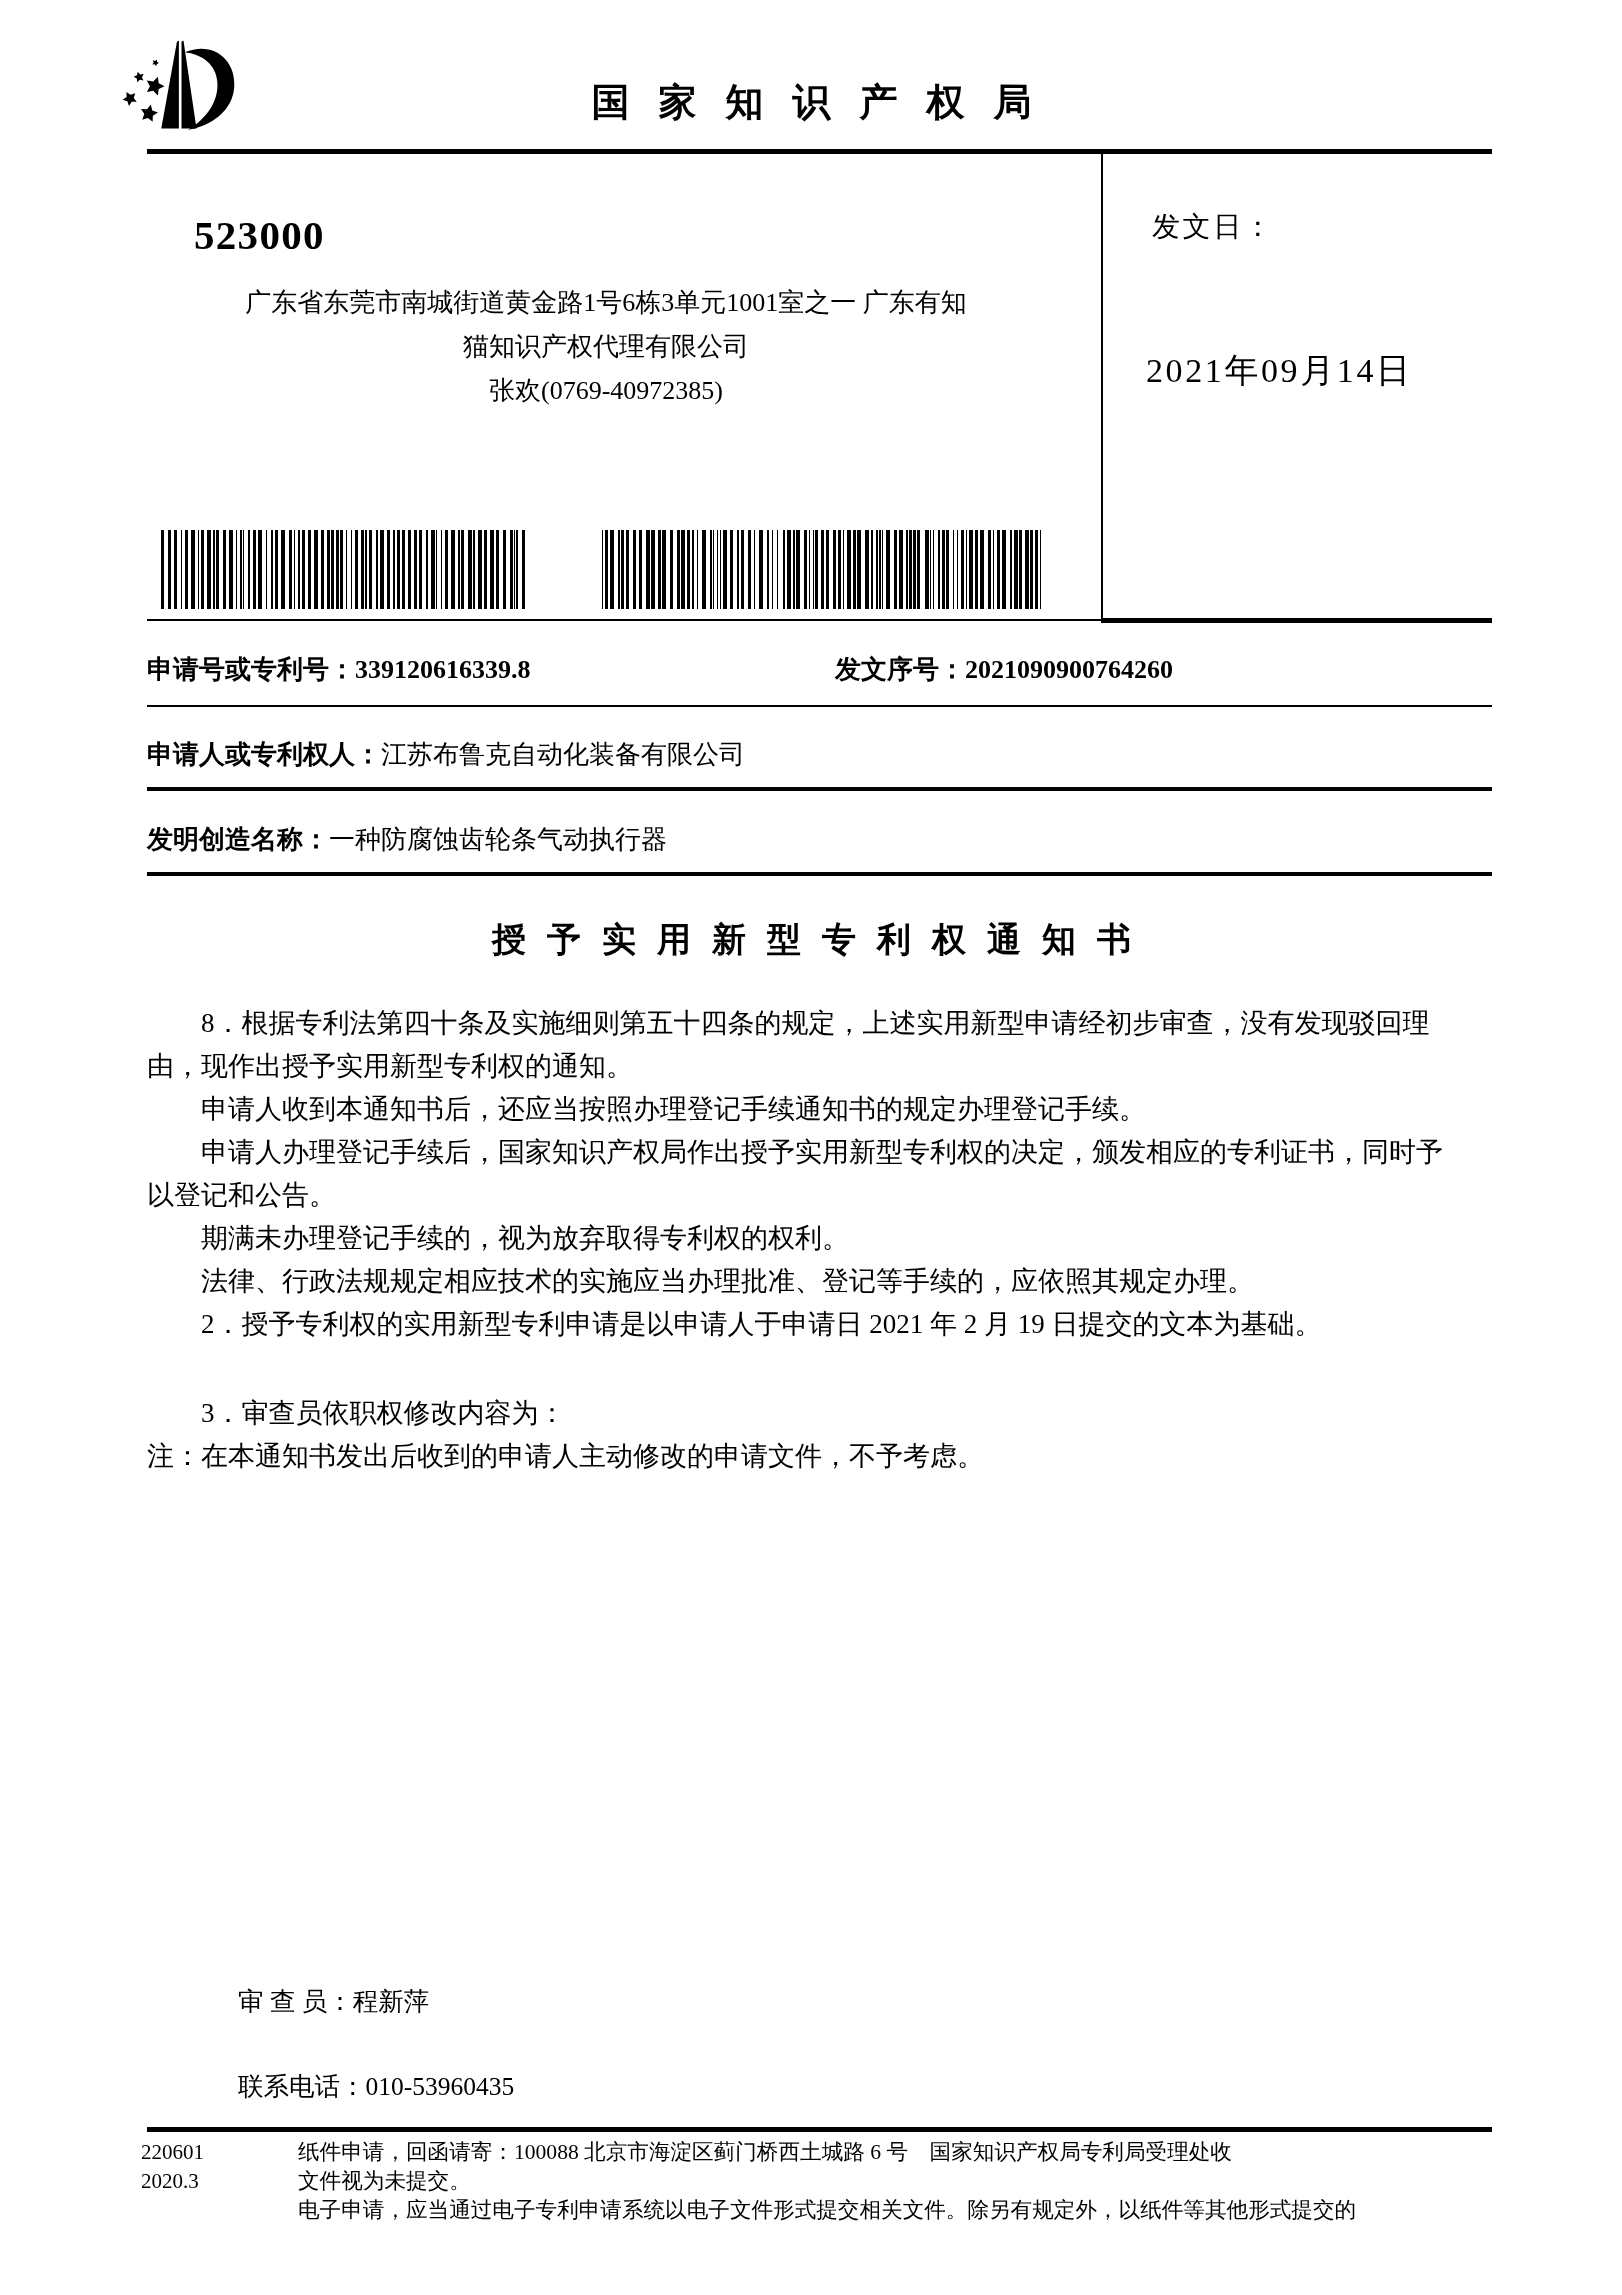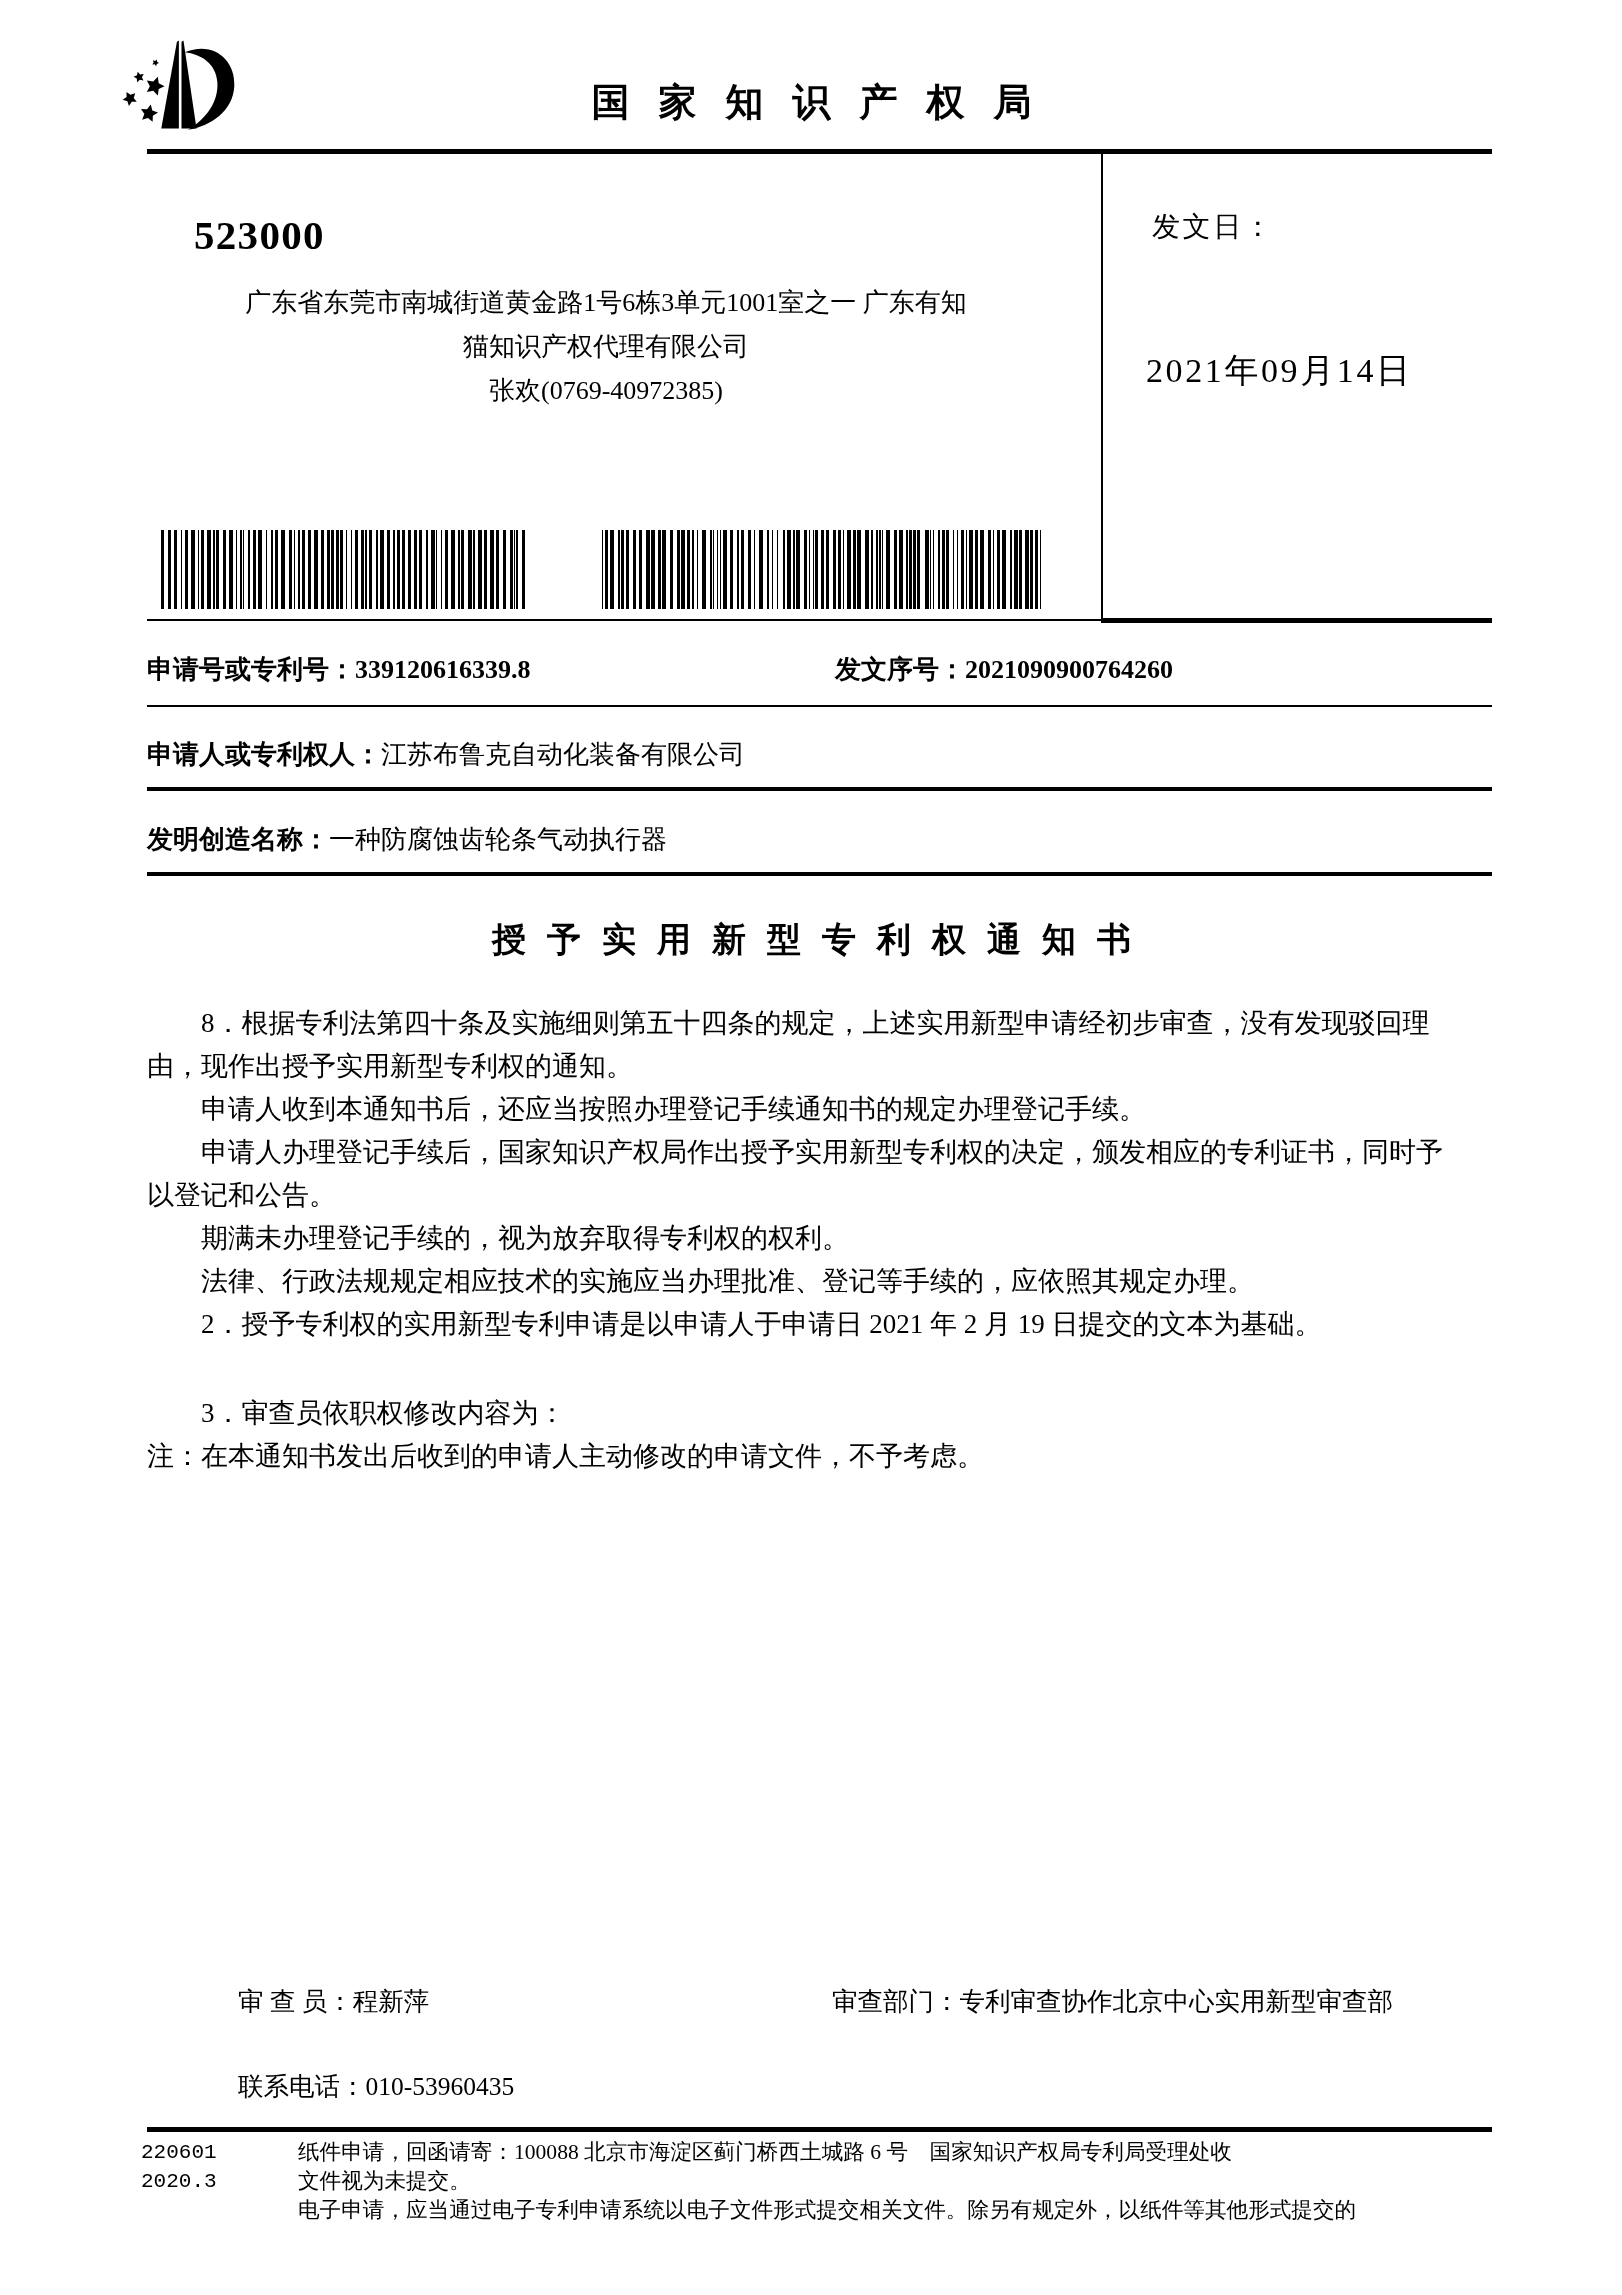--- a/index.html
+++ b/index.html
@@ -54,21 +54,21 @@
     font-size:27px; line-height:43px; text-align:left;
   }
   .body-text p.indent { text-indent:2em; }
   .body-text p.gap-lg { }
   .body-text p.gap-md { margin-top:46px; }
 
   
   .sig-row { position:absolute; font-size:25.5px; white-space:nowrap; }
 
   
-  .footer-code { position:absolute; left:141px; top:2138px; font-size:21px; line-height:29px;font-family:Liberation Mono, monospace; }
+  .footer-code { position:absolute; left:141px; top:2138px; font-size:21px; line-height:29px; }
   .footer-text { position:absolute; left:298px; top:2138px; width:1230px; font-size:21.6px; line-height:29px; }
 </style>
 </head>
 <body>
 
 <div class="page">
 
   <svg class="logo" viewBox="0 0 188 158" aria-hidden="true">
     <defs>
       <polygon id="star" points="0,-10 2.94,-4.05 9.51,-3.09 4.76,1.55 5.88,8.09 0,5 -5.88,8.09 -4.76,1.55 -9.51,-3.09 -2.94,-4.05"></polygon>
@@ -286,23 +286,20 @@
     <p class="indent">期满未办理登记手续的，视为放弃取得专利权的权利。</p>
     <p class="indent">法律、行政法规规定相应技术的实施应当办理批准、登记等手续的，应依照其规定办理。</p>
     <p class="indent gap-lg">2．授予专利权的实用新型专利申请是以申请人于申请日 2021 年 2 月 19 日提交的文本为基础。</p>
     <p class="indent gap-md">3．审查员依职权修改内容为：</p>
     <p>注：在本通知书发出后收到的申请人主动修改的申请文件，不予考虑。</p>
   </div>
 
   <div class="sig-row" style="left:238px; top:1984px;">
     <span>审 查 员：</span><span>程新萍</span>
   </div>
-  <div class="sig-row" style="left:832px; top:1984px;">
-    <span>审查部门：</span><span>专利审查协作北京中心实用新型审查部</span>
-  </div>
   <div class="sig-row" style="left:238px; top:2069px;">
     <span>联系电话：</span><span>010-53960435</span>
   </div>
 
   <div class="rule" style="left:147px; top:2127px; width:1345px; height:4.6px;"></div>
   <div class="footer-code">
     <div>220601</div>
     <div>2020.3</div>
   </div>
   <div class="footer-text">

